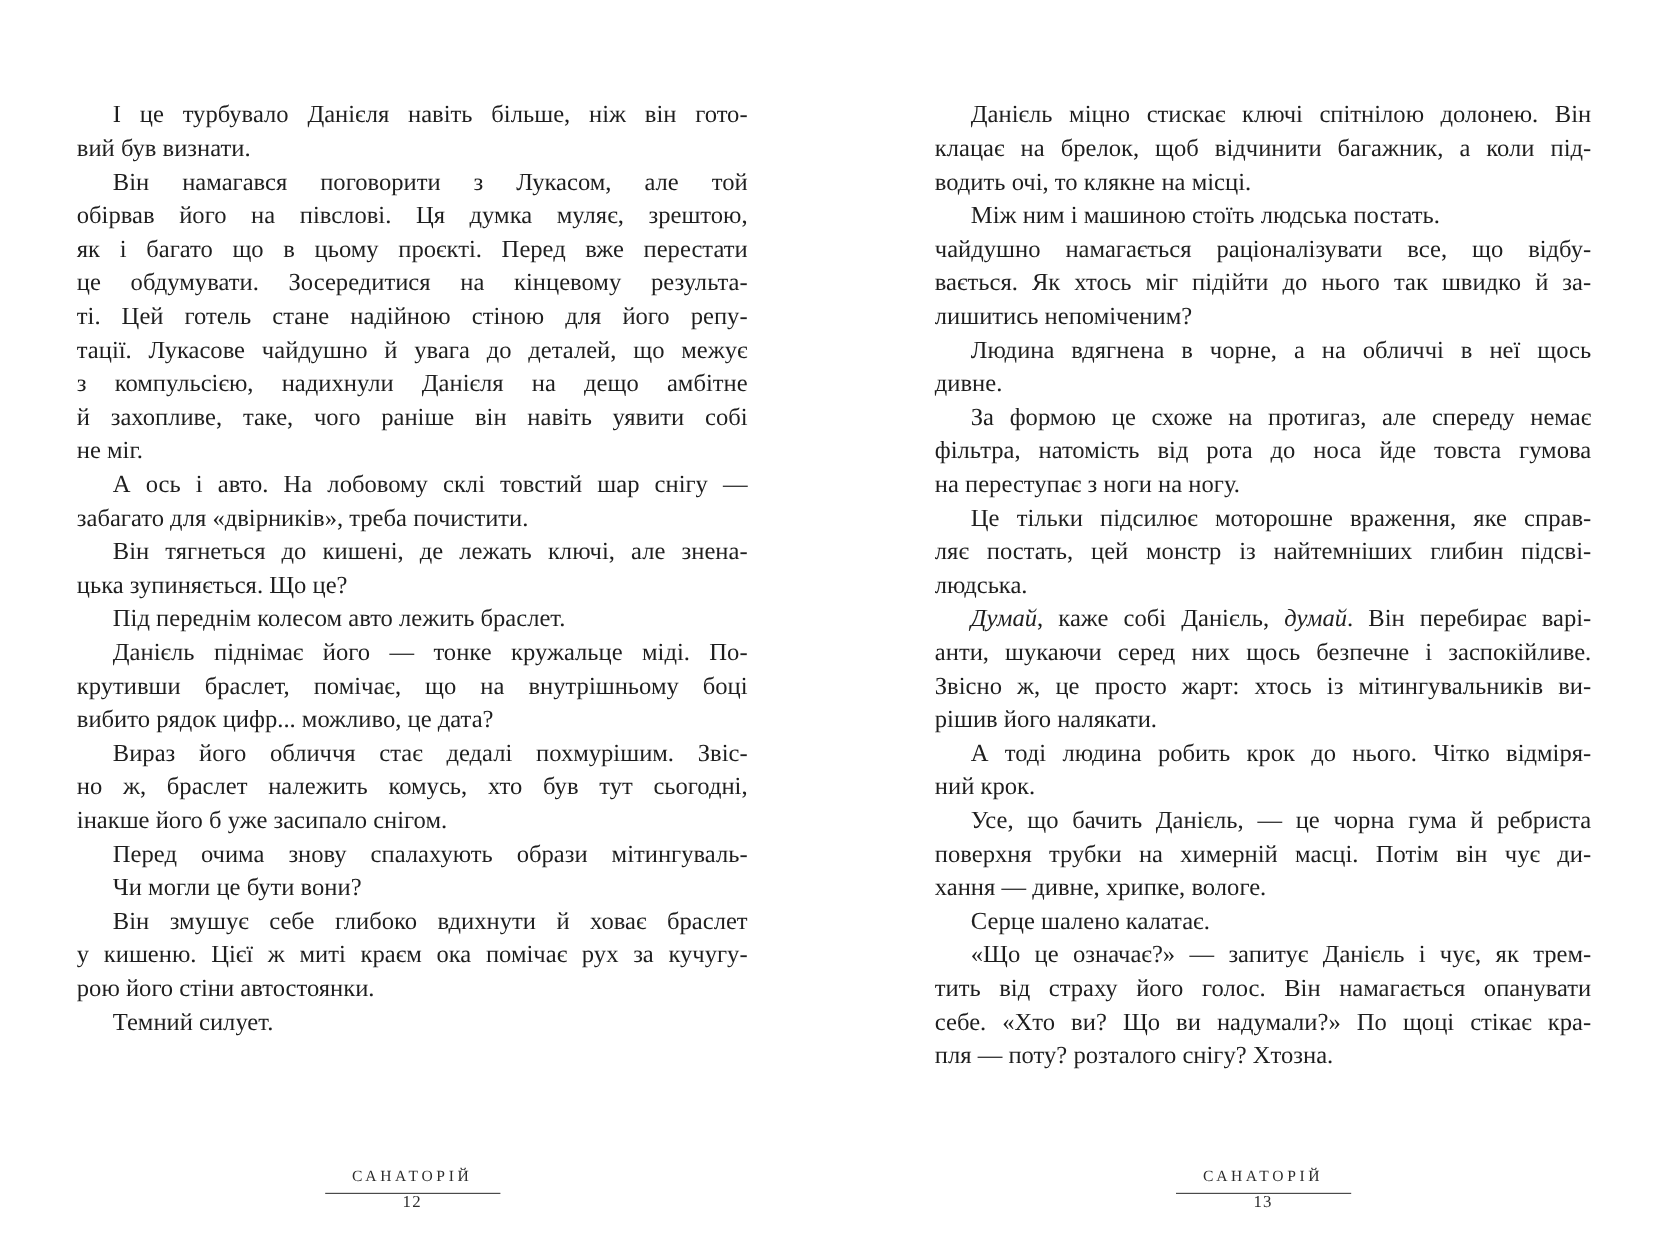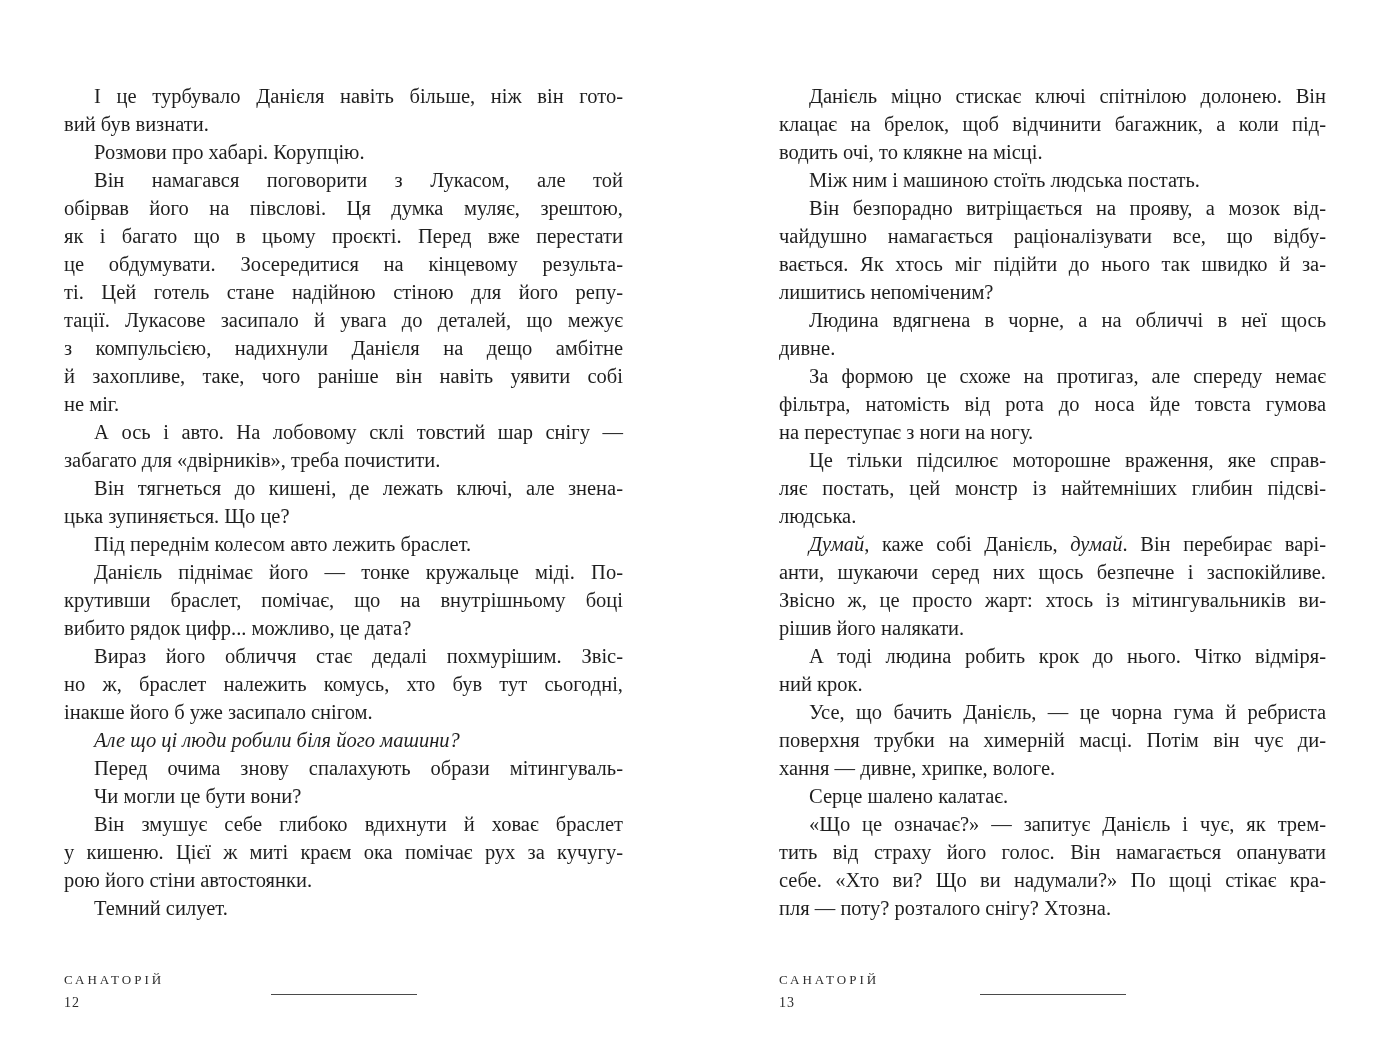--- a/index.html
+++ b/index.html
@@ -38,20 +38,21 @@
     text-align-last: justify;
   }
   .line.last { text-align-last: left; }
   .line.indent { text-indent: 30px; }
   .line i { font-style: italic; }
   .footer {
     position: absolute;
     top: 972px;
     left: 0;
     width: 100%;
+    text-align: center;
   }
   .running-title {
     font-size: 13px;
     line-height: 16px;
     letter-spacing: 3px;
     color: #2b2b2b;
   }
   .footer-rule {
     width: 146px;
     height: 0;
@@ -67,63 +68,60 @@
 </style>
 </head>
 <body>
 
 <div class="spread">
 
   <div class="page left">
     <div class="text-block">
         <div class="line indent"><span>І це турбувало Данієля навіть більше, ніж він гото-</span></div>
         <div class="line last"><span>вий був визнати.</span></div>
-        <div class="line indent last"><span>Розмови про хабарі. Корупцію.</span></div>
         <div class="line indent"><span>Він намагався поговорити з Лукасом, але той</span></div>
         <div class="line"><span>обірвав його на півслові. Ця думка муляє, зрештою,</span></div>
         <div class="line"><span>як і багато що в цьому проєкті. Перед вже перестати</span></div>
         <div class="line"><span>це обдумувати. Зосередитися на кінцевому результа-</span></div>
         <div class="line"><span>ті. Цей готель стане надійною стіною для його репу-</span></div>
-        <div class="line"><span>тації. Лукасове засипало й увага до деталей, що межує</span></div>
+        <div class="line"><span>тації. Лукасове чайдушно й увага до деталей, що межує</span></div>
         <div class="line"><span>з компульсією, надихнули Данієля на дещо амбітне</span></div>
         <div class="line"><span>й захопливе, таке, чого раніше він навіть уявити собі</span></div>
         <div class="line last"><span>не міг.</span></div>
         <div class="line indent"><span>А ось і авто. На лобовому склі товстий шар снігу —</span></div>
         <div class="line last"><span>забагато для «двірників», треба почистити.</span></div>
         <div class="line indent"><span>Він тягнеться до кишені, де лежать ключі, але знена-</span></div>
         <div class="line last"><span>цька зупиняється. Що це?</span></div>
         <div class="line indent last"><span>Під переднім колесом авто лежить браслет.</span></div>
         <div class="line indent"><span>Данієль піднімає його — тонке кружальце міді. По-</span></div>
         <div class="line"><span>крутивши браслет, помічає, що на внутрішньому боці</span></div>
         <div class="line last"><span>вибито рядок цифр... можливо, це дата?</span></div>
         <div class="line indent"><span>Вираз його обличчя стає дедалі похмурішим. Звіс-</span></div>
         <div class="line"><span>но ж, браслет належить комусь, хто був тут сьогодні,</span></div>
         <div class="line last"><span>інакше його б уже засипало снігом.</span></div>
-        <div class="line indent last"><i>Але що ці люди робили біля його машини?</i></div>
         <div class="line indent"><span>Перед очима знову спалахують образи мітингуваль-</span></div>
         <div class="line indent last"><span>Чи могли це бути вони?</span></div>
         <div class="line indent"><span>Він змушує себе глибоко вдихнути й ховає браслет</span></div>
         <div class="line"><span>у кишеню. Цієї ж миті краєм ока помічає рух за кучугу-</span></div>
         <div class="line last"><span>рою його стіни автостоянки.</span></div>
         <div class="line indent last"><span>Темний силует.</span></div>
       </div>
     <div class="footer">
       <div class="running-title">САНАТОРІЙ</div>
       <div class="footer-rule"></div>
       <div class="page-number">12</div>
     </div>
   </div>
 
   <div class="page right">
     <div class="text-block">
         <div class="line indent"><span>Данієль міцно стискає ключі спітнілою долонею. Він</span></div>
         <div class="line"><span>клацає на брелок, щоб відчинити багажник, а коли під-</span></div>
         <div class="line last"><span>водить очі, то клякне на місці.</span></div>
         <div class="line indent last"><span>Між ним і машиною стоїть людська постать.</span></div>
-        <div class="line indent"><span>Він безпорадно витріщається на прояву, а мозок від-</span></div>
         <div class="line"><span>чайдушно намагається раціоналізувати все, що відбу-</span></div>
         <div class="line"><span>вається. Як хтось міг підійти до нього так швидко й за-</span></div>
         <div class="line last"><span>лишитись непоміченим?</span></div>
         <div class="line indent"><span>Людина вдягнена в чорне, а на обличчі в неї щось</span></div>
         <div class="line last"><span>дивне.</span></div>
         <div class="line indent"><span>За формою це схоже на протигаз, але спереду немає</span></div>
         <div class="line"><span>фільтра, натомість від рота до носа йде товста гумова</span></div>
         <div class="line last"><span>на переступає з ноги на ногу.</span></div>
         <div class="line indent"><span>Це тільки підсилює моторошне враження, яке справ-</span></div>
         <div class="line"><span>ляє постать, цей монстр із найтемніших глибин підсві-</span></div>

